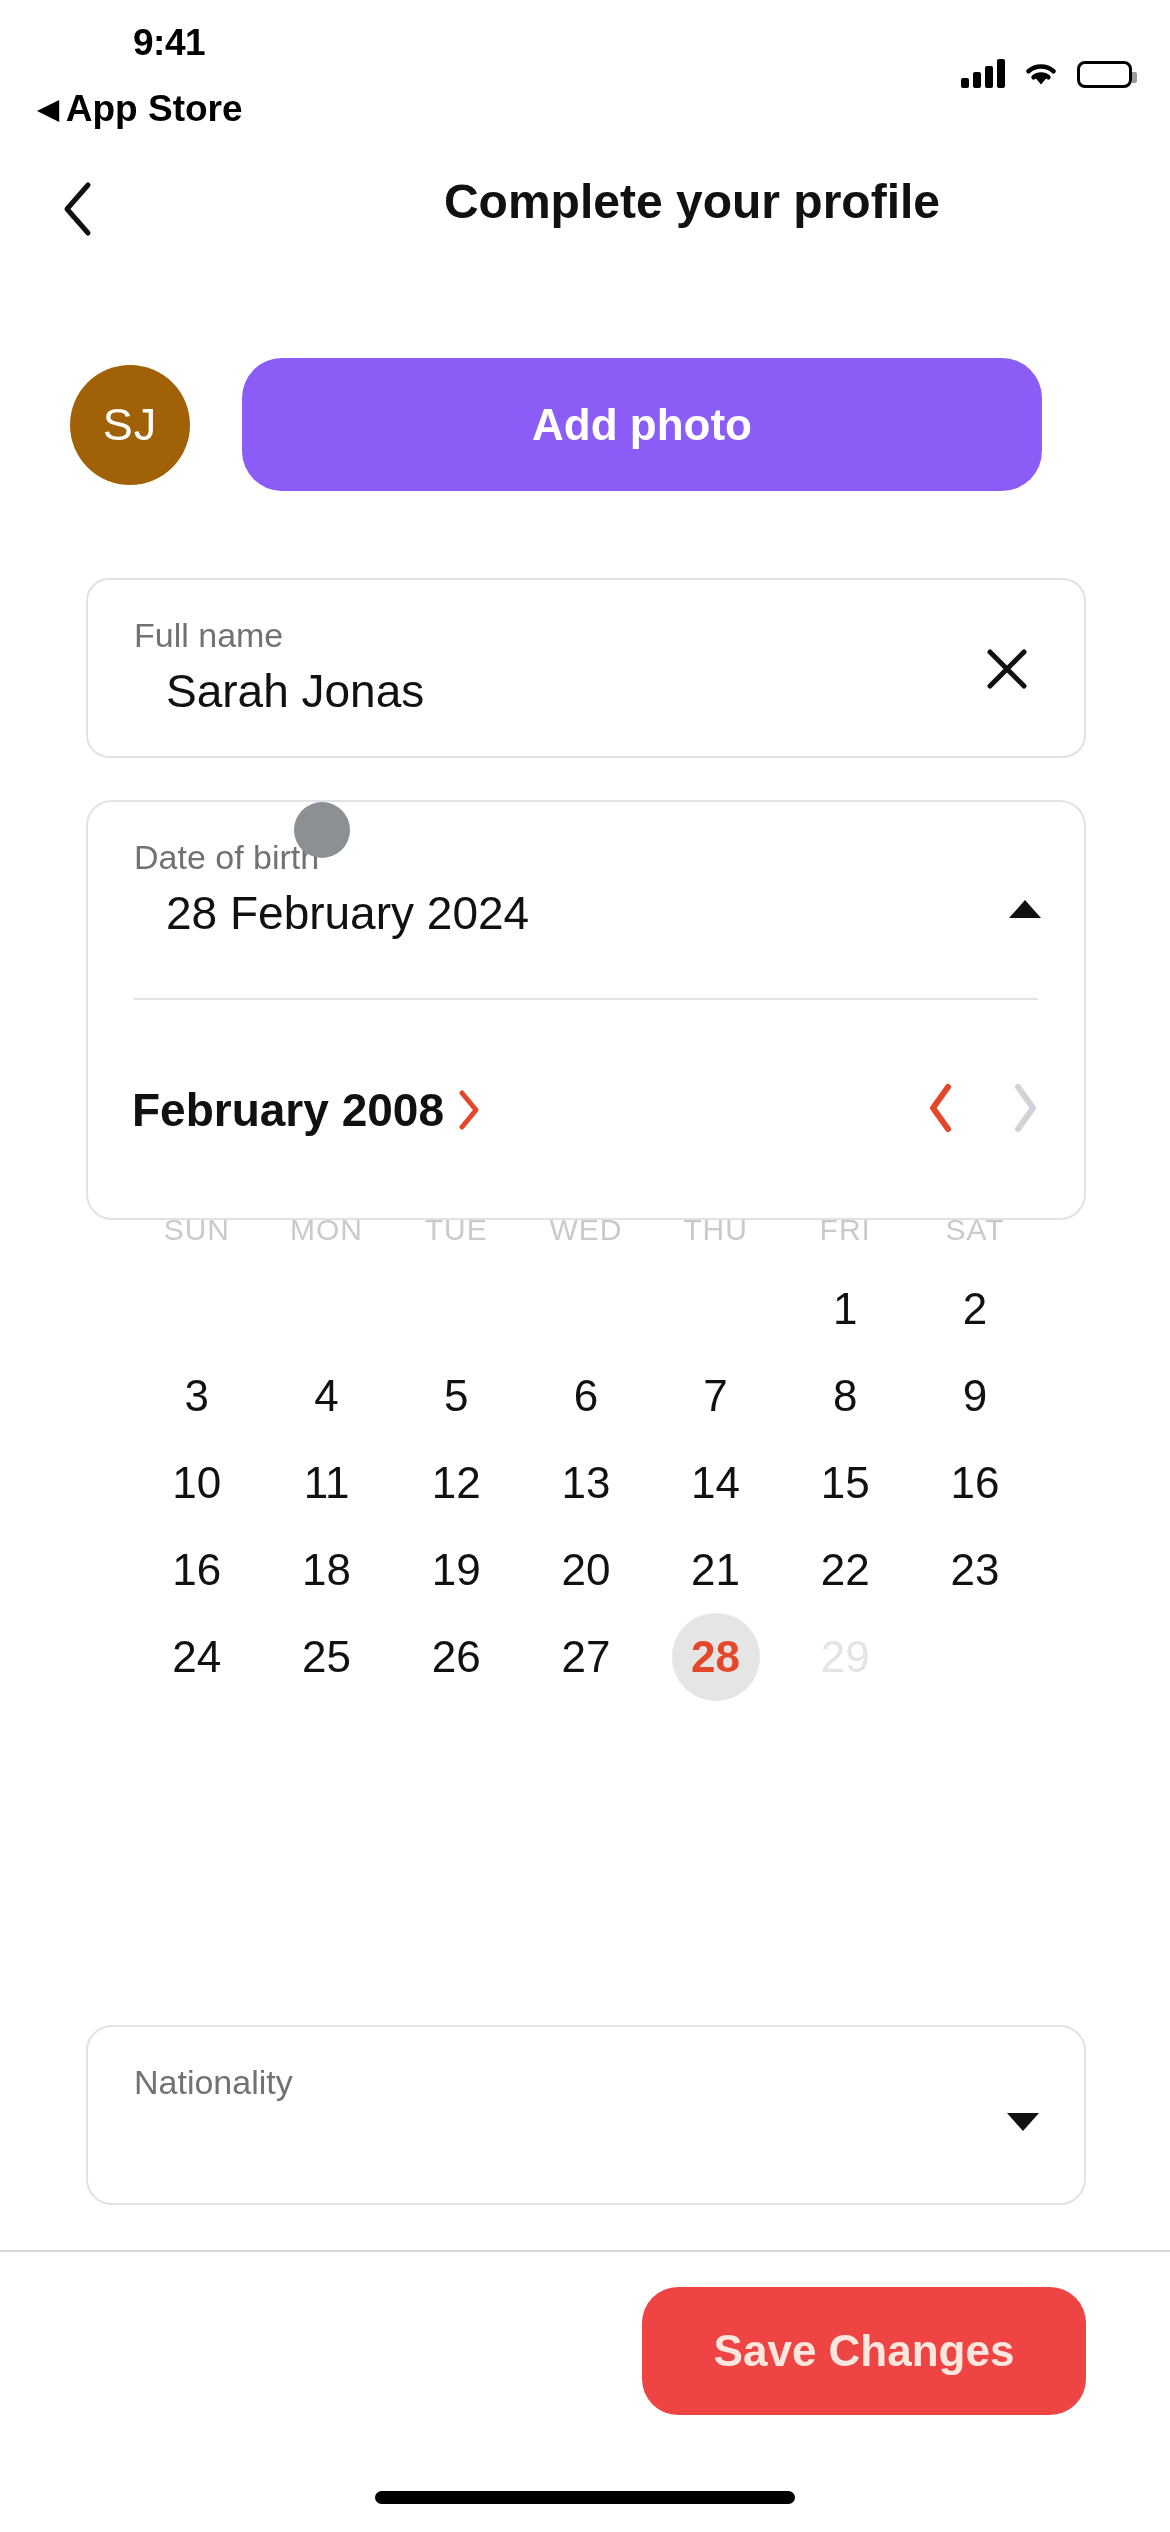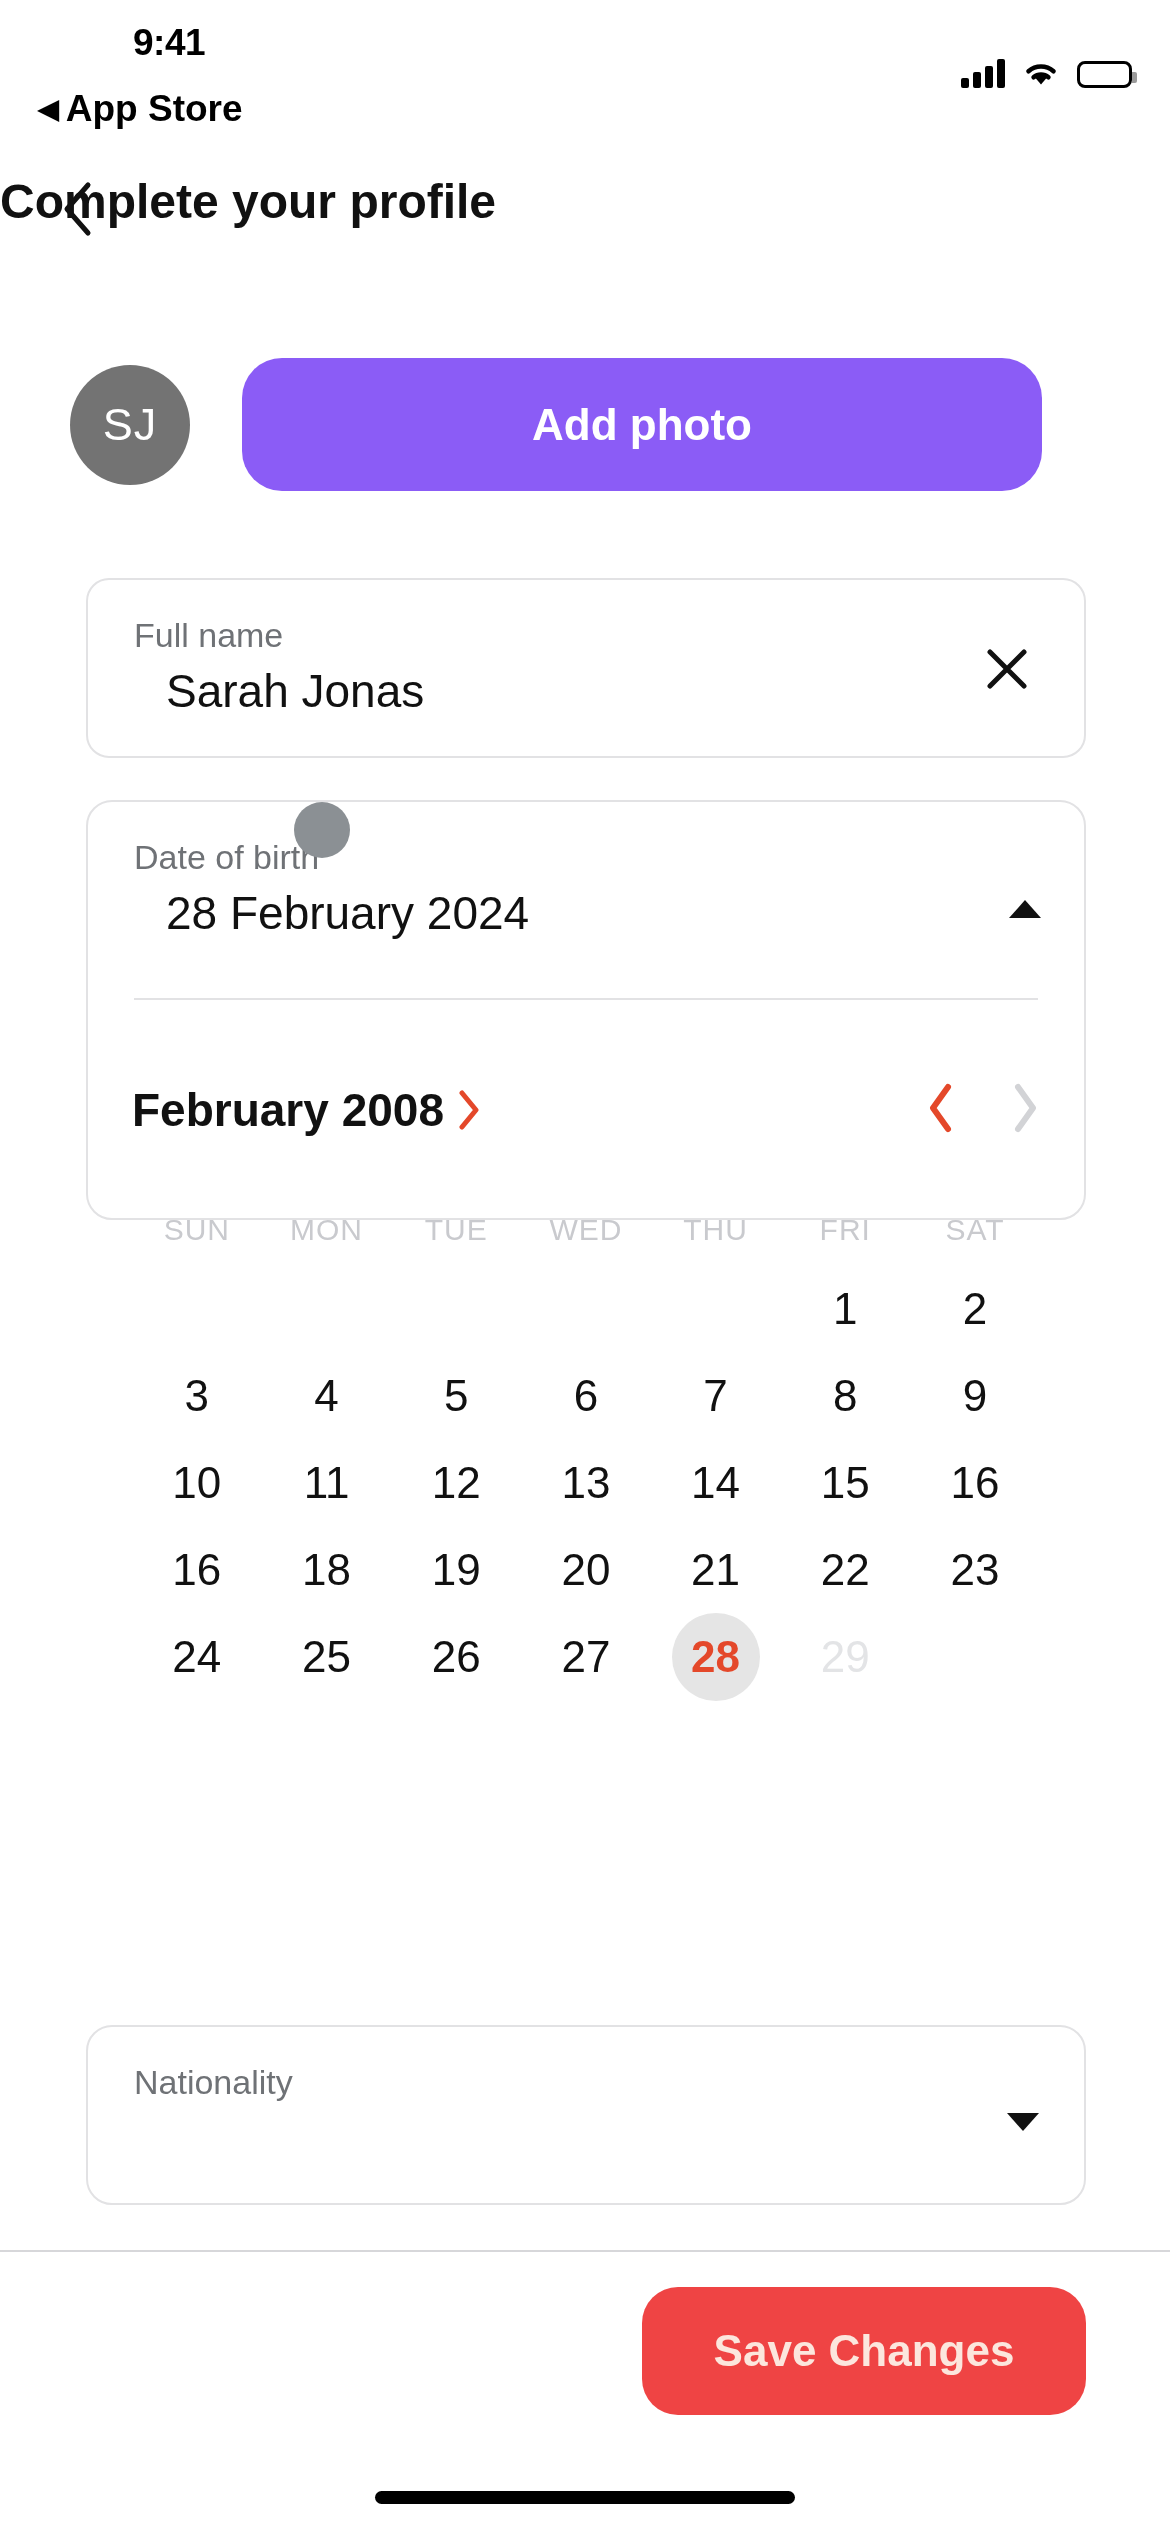--- a/index.html
+++ b/index.html
@@ -46,28 +46,28 @@
 
   
   .navbar { position:absolute; top:160px; left:0; width:1170px; height:110px; }
   .nav-back {
     position:absolute; left:42px; top:14px;
     width:70px; height:70px;
     display:flex; align-items:center; justify-content:center;
   }
   .nav-title {
     position:absolute; left:0; top:14px; width:940px;
-    text-align:left; font-size:48px; font-weight:700; color:#111;
+    text-align:right; font-size:48px; font-weight:700; color:#111;
   }
 
   
   .photo-row { position:absolute; top:358px; left:70px; display:flex; align-items:center; gap:52px; }
   .avatar {
     width:120px; height:120px; border-radius:50%;
-    background:#737373; color:#fff;
+    background:#a16207; color:#fff;
     display:flex; align-items:center; justify-content:center;
     font-size:45px; font-weight:400; letter-spacing:1px;
   }
   .add-photo {
     width:800px; height:133px; border-radius:40px;
     background:#8b5cf6; color:#fff;
     display:flex; align-items:center; justify-content:center;
     font-size:44px; font-weight:700; border:none; cursor:pointer;
   }
 

